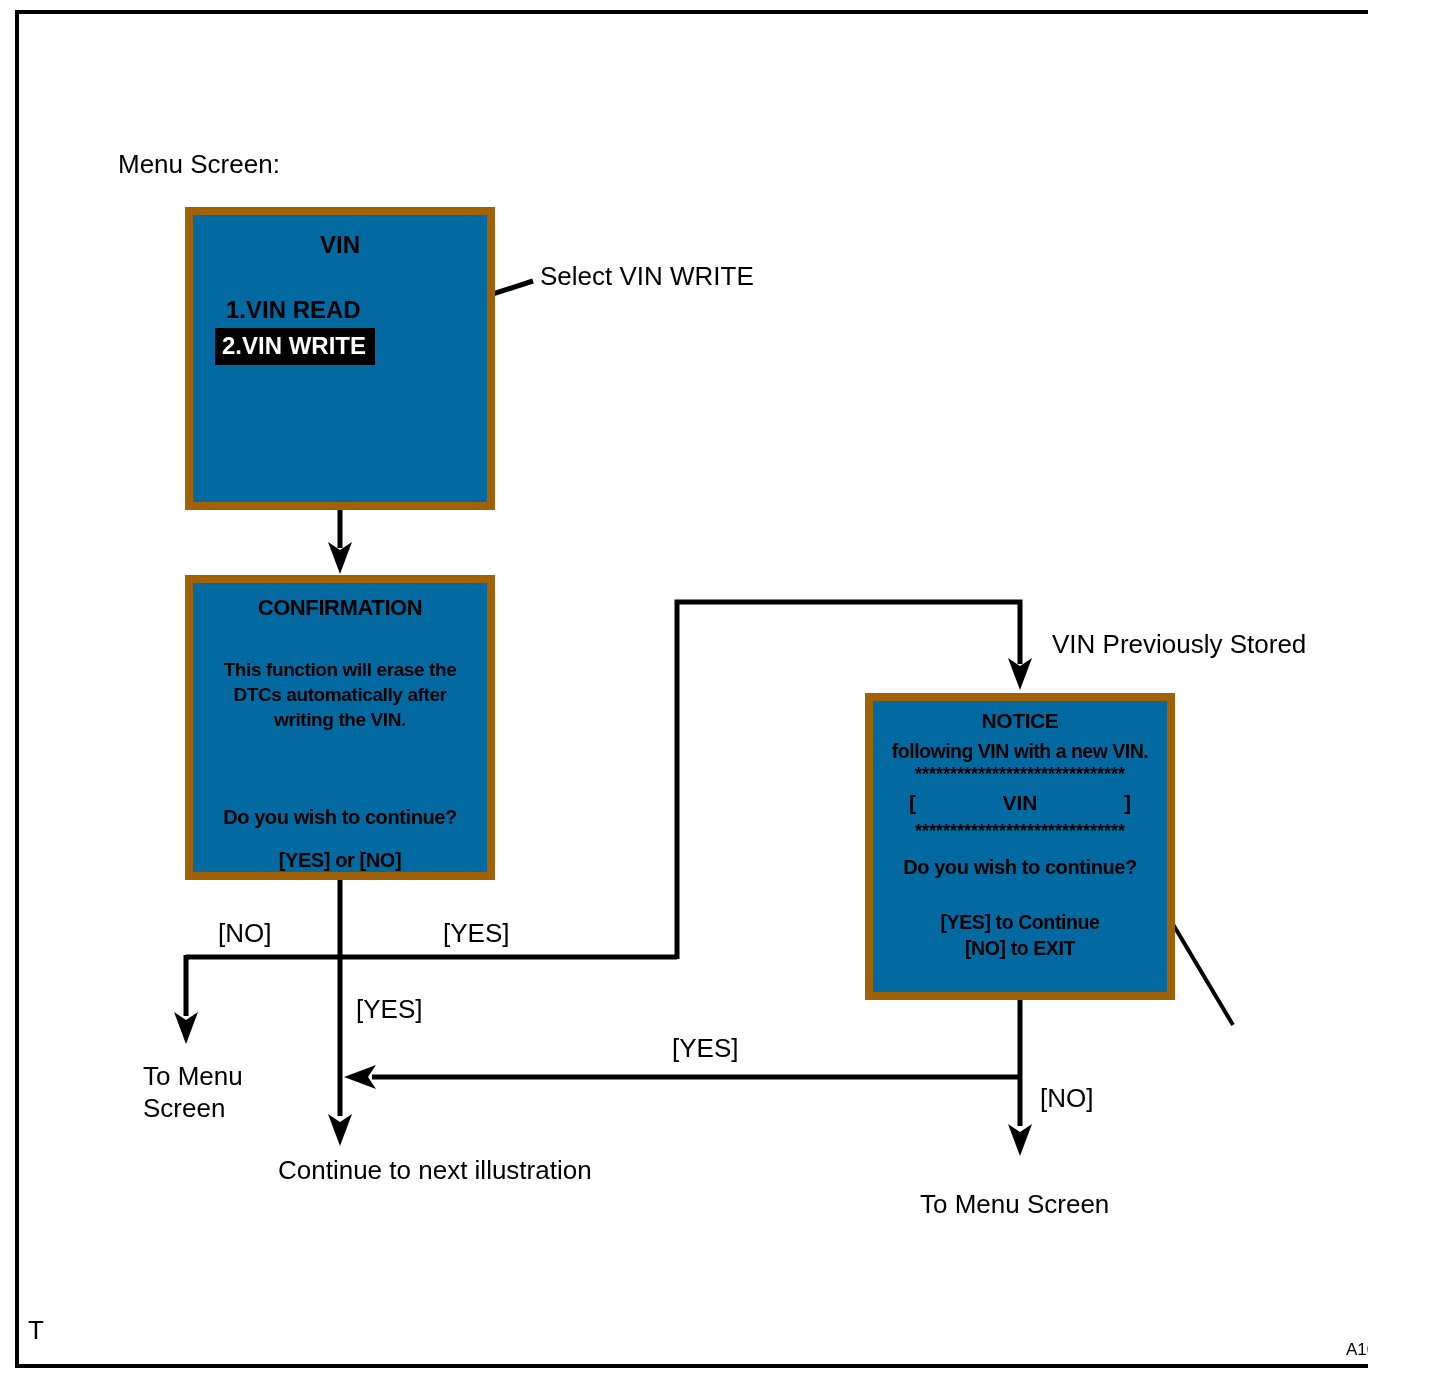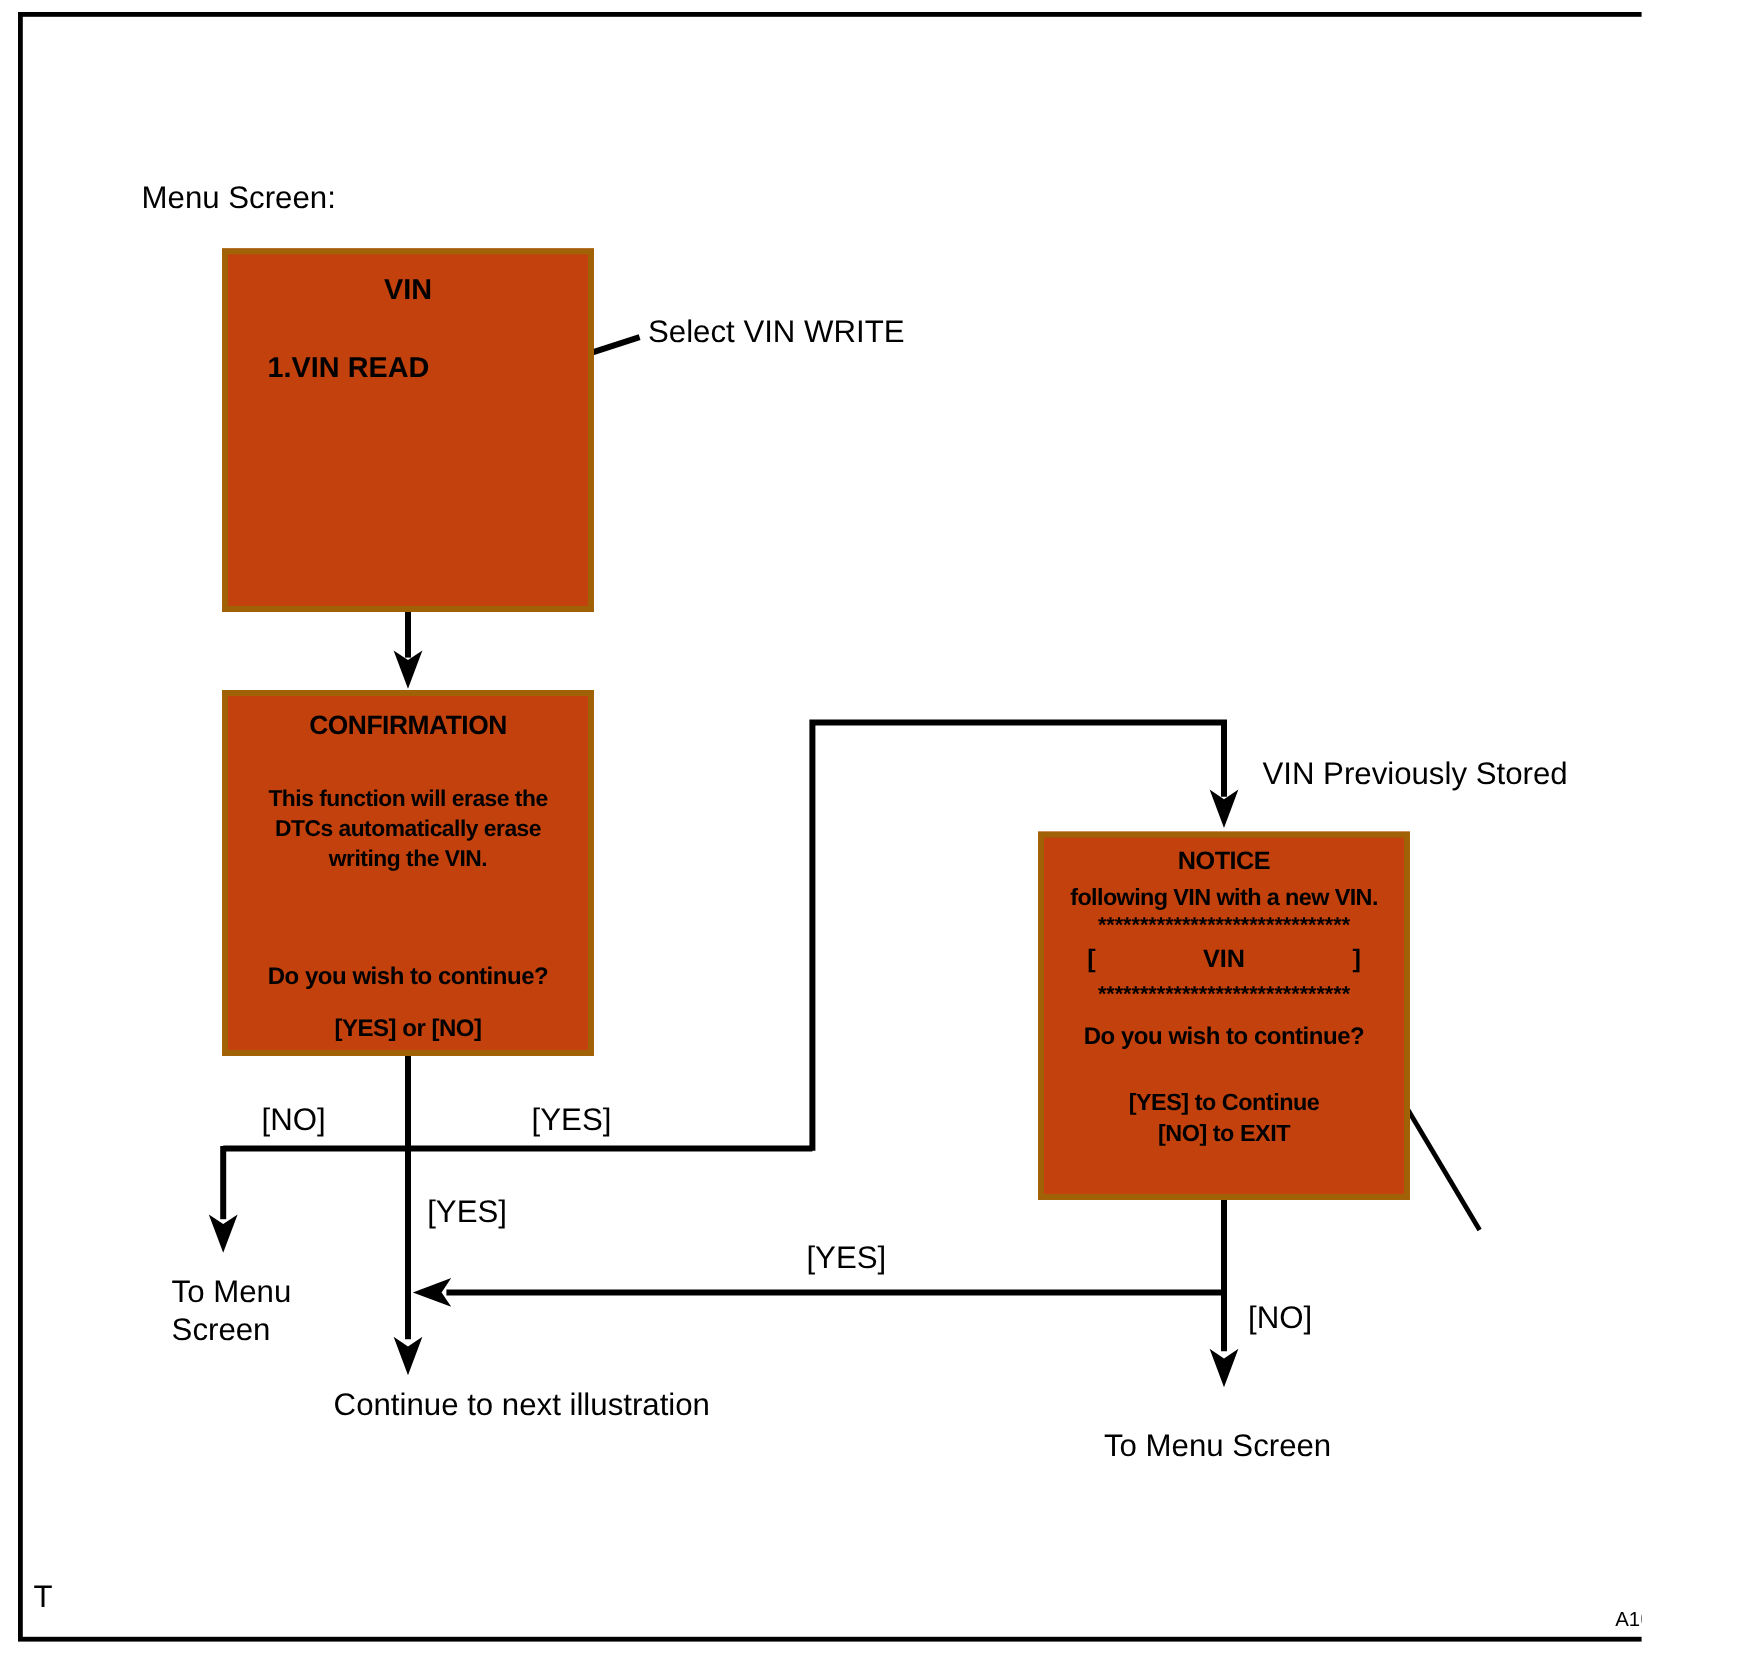--- a/index.html
+++ b/index.html
@@ -35,22 +35,22 @@
     color: #000;
   }
   .lbl-small {
     position: absolute;
     font-size: 17px;
     white-space: nowrap;
     color: #000;
   }
   .screen-box {
     position: absolute;
-    border: 5px solid #a16207;
-    background: #c2410c;
+    border: 8px solid #a16207;
+    background: #0369a1;
     box-sizing: border-box;
     font-weight: bold;
     text-align: center;
   }
   .menu-box { left: 185px; top: 207px; width: 310px; height: 303px; }
   .menu-box .box-title { margin-top: 16px; font-size: 24px; }
   .menu-items { margin-top: 36px; text-align: left; }
   .menu-item { margin-left: 33px; font-size: 24px; line-height: 30px; }
   .menu-item.highlighted {
     display: inline-block;
@@ -133,28 +133,29 @@
   <div class="lbl" style="left:1040px; top:1082px;">[NO]</div>
   <div class="lbl" style="left:278px; top:1154px;">Continue to next illustration</div>
   <div class="lbl" style="left:920px; top:1188px;">To Menu Screen</div>
   <div class="lbl" style="left:28px; top:1314px;">T</div>
   <div class="lbl-small" style="left:1346px; top:1340px;">A103813E01</div>
 
   <div class="screen-box menu-box">
     <div class="box-title">VIN</div>
     <div class="menu-items">
       <div class="menu-item">1.VIN READ</div>
+      <div><span class="menu-item highlighted">2.VIN WRITE</span></div>
     </div>
   </div>
 
   <div class="screen-box conf-box">
     <div class="box-title">CONFIRMATION</div>
     <div class="box-body">
       <div>This function will erase the</div>
-      <div>DTCs automatically erase</div>
+      <div>DTCs automatically after</div>
       <div>writing the VIN.</div>
     </div>
     <div class="box-question">Do you wish to continue?</div>
     <div class="box-options">[YES] or [NO]</div>
   </div>
 
   <div class="screen-box notice-box">
     <div class="box-title">NOTICE</div>
     <div class="box-body">
       <div>following VIN with a new VIN.</div>

